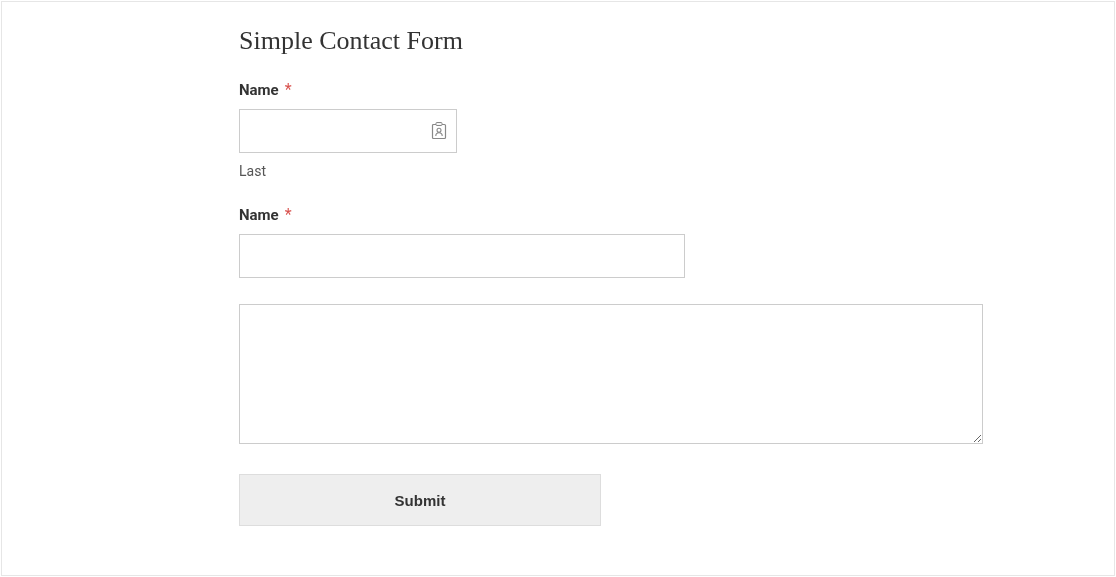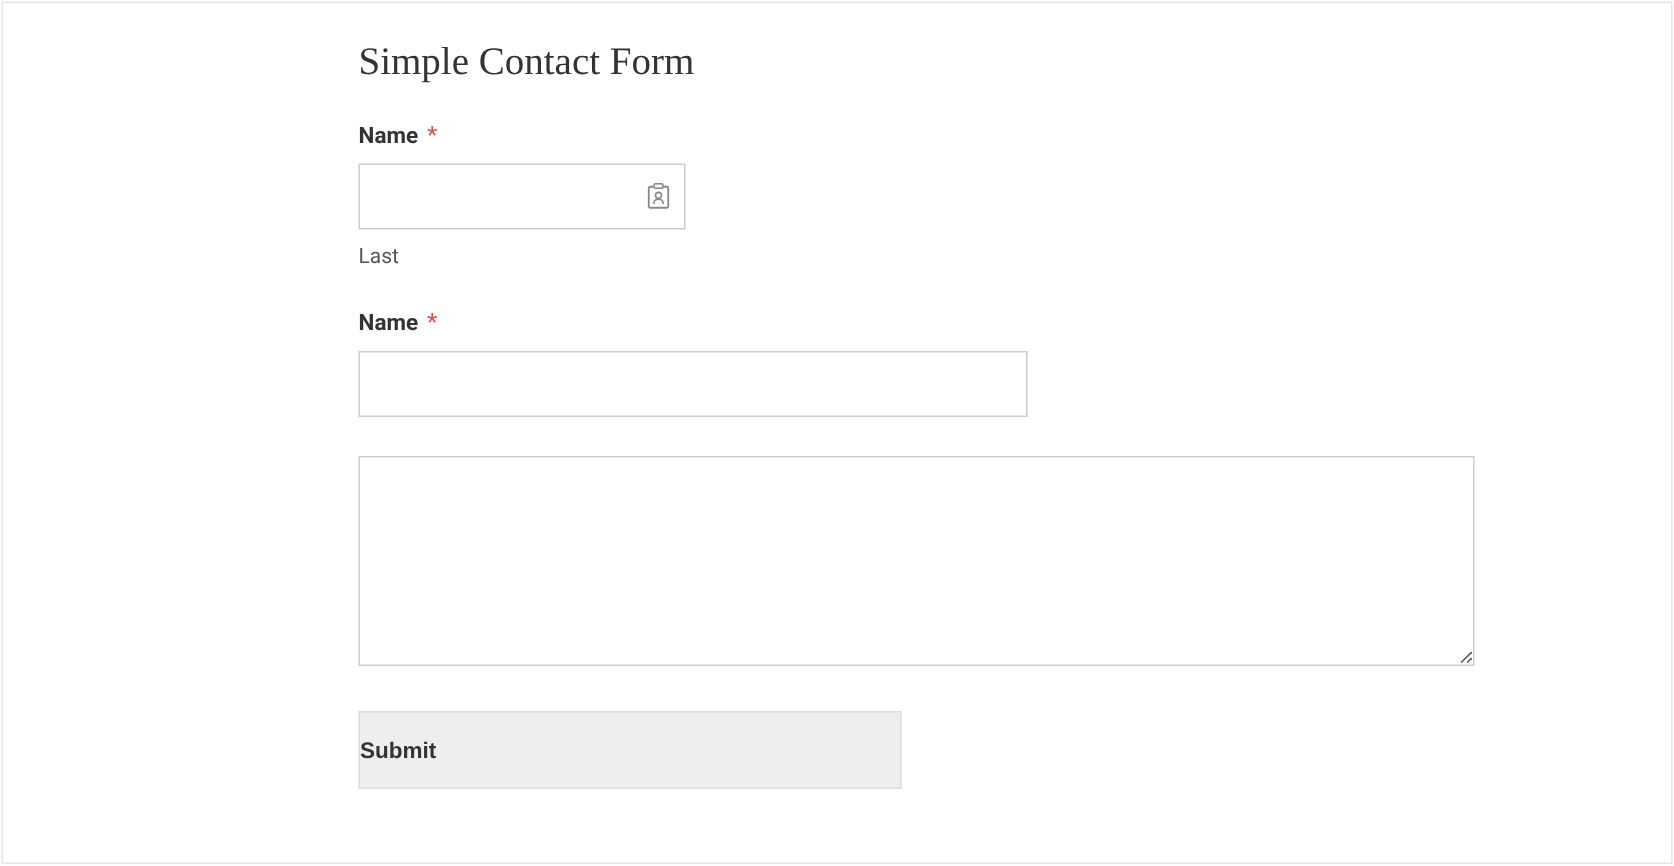--- a/index.html
+++ b/index.html
@@ -103,21 +103,21 @@
     }
     .submit-button {
       width: 362px;
       height: 52px;
       background: #eeeeee;
       border: 1px solid #dddddd;
       font-size: 15px;
       font-weight: 700;
       color: #333333;
       cursor: pointer;
-      text-align: left;
+      text-align: center;
     }
   </style>
 </head>
 <body>
 
 <div class="page">
 
   <h1 class="form-title">Simple Contact Form</h1>
 
   <div class="field-group">

